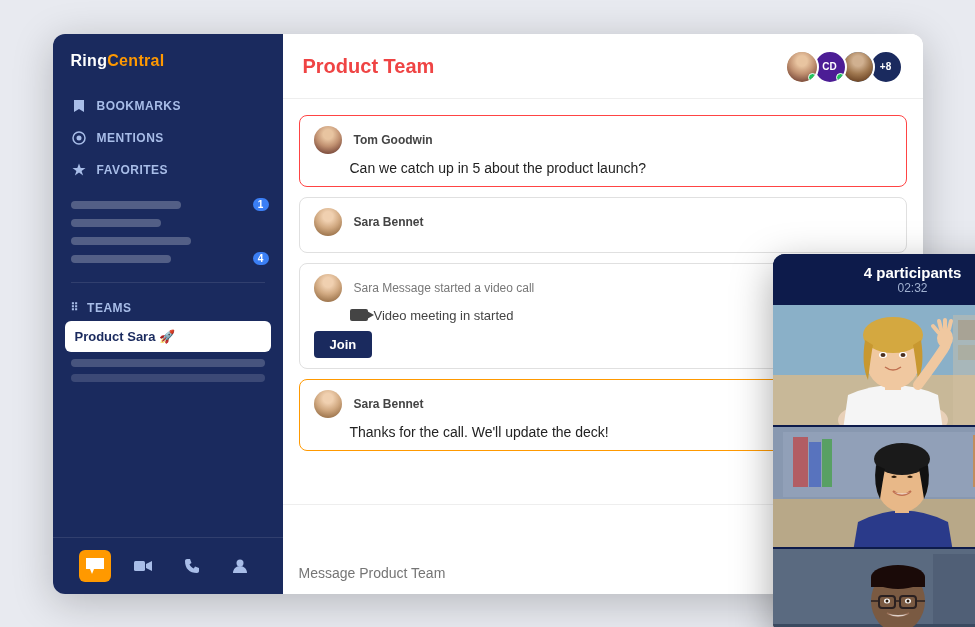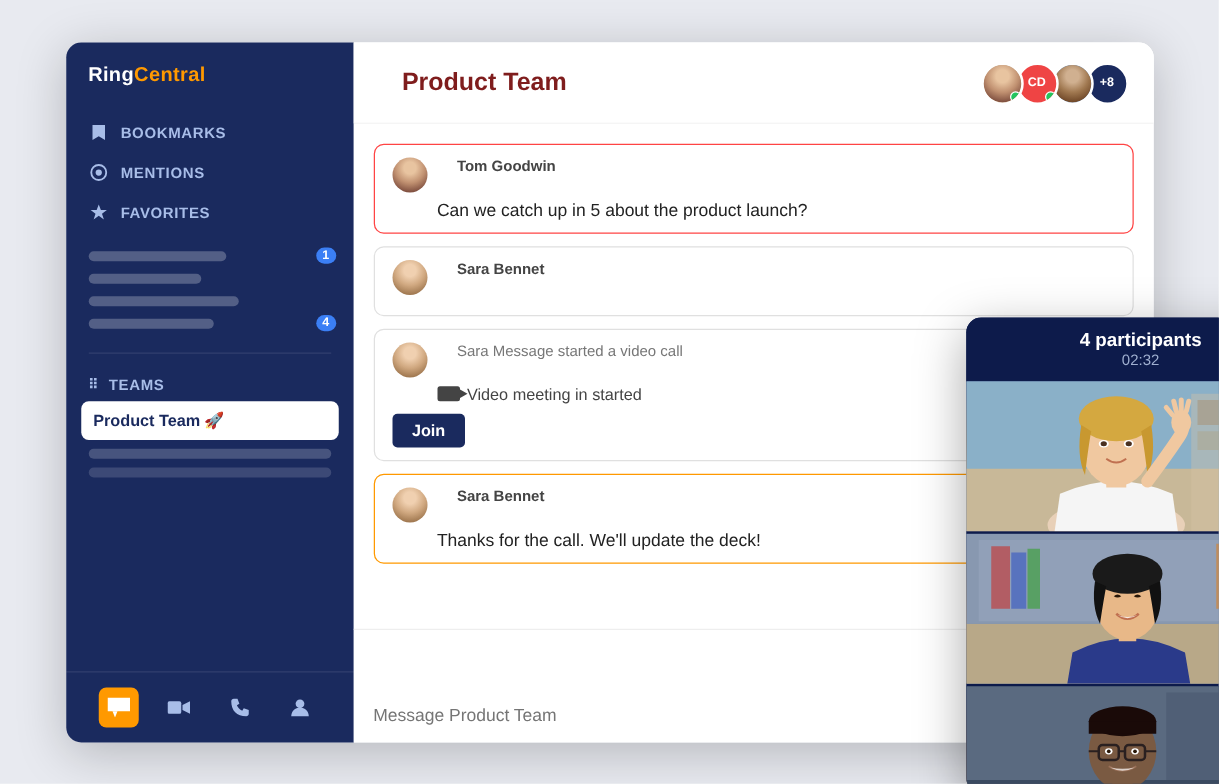--- a/index.html
+++ b/index.html
@@ -191,22 +191,21 @@
       display: flex;
       align-items: center;
       justify-content: space-between;
       background: white;
       border-radius: 0 12px 0 0;
     }
 
     .chat-title {
       font-size: 20px;
       font-weight: 700;
-      color: #7f1d1d;
-      margin-left: 19px;
+      color: #ef4444;
     }
 
     .participant-avatars {
       display: flex;
       align-items: center;
       gap: -4px;
     }
 
     .avatar-circle {
       width: 34px;
@@ -253,22 +252,22 @@
     }
     .message-card.highlighted {
       border-color: #ff4444;
     }
     .message-card.highlighted-orange {
       border-color: #f90;
     }
 
     .message-sender-row {
       display: flex;
-      align-items: flex-start;
-      gap: 24px;
+      align-items: center;
+      gap: 12px;
       margin-bottom: 6px;
     }
 
     .sender-avatar {
       width: 28px;
       height: 28px;
       border-radius: 50%;
       background: #ddd;
       overflow: hidden;
       display: flex;
@@ -456,21 +455,21 @@
     </div>
 
     <div class="sidebar-divider"></div>
 
     <div class="teams-section">
       <div class="teams-header">
         <span style="font-size:11px;">⠿</span>
         <span>TEAMS</span>
       </div>
       <div class="team-item-active">
-        <span>Product Team 🚀</span>
+        <span>Product Sara 🚀</span>
       </div>
       <div class="team-bar"></div>
       <div class="team-bar-2"></div>
     </div>
 
     <div class="sidebar-bottom">
       <div class="bottom-icon active">
         <svg width="18" height="16" viewBox="0 0 18 16" fill="currentColor">
           <path d="M0 0h18v11H0V0z" rx="2"></path>
           <path d="M4 11l2 5 2-5"></path>
@@ -499,21 +498,21 @@
   <div class="main-chat">
     <div class="chat-header">
       <h2 class="chat-title">Product Team</h2>
       <div class="participant-avatars">
 
         <div class="avatar-circle" style="background:#c8a888; z-index:3;">
           <div style="width:100%;height:100%;background:radial-gradient(circle at 50% 30%, #e8c4a0 20%, #c09070 50%, #805040 80%); border-radius:50%;"></div>
           <div class="online-dot"></div>
         </div>
 
-        <div class="avatar-circle" style="background:#ef4444; z-index:2;">
+        <div class="avatar-circle" style="background:#4c1d95; z-index:2;">
           <span style="font-size:10px;font-weight:700;">CD</span>
           <div class="online-dot"></div>
         </div>
 
         <div class="avatar-circle" style="background:#7a8aa0; z-index:1;">
           <div style="width:100%;height:100%;background:radial-gradient(circle at 50% 30%, #d0b090 20%, #a07850 50%, #704828 80%); border-radius:50%;"></div>
         </div>
 
         <div class="avatar-circle" style="background:#1a2a5e; z-index:0;">
           <span style="font-size:10px;font-weight:700;">+8</span>

